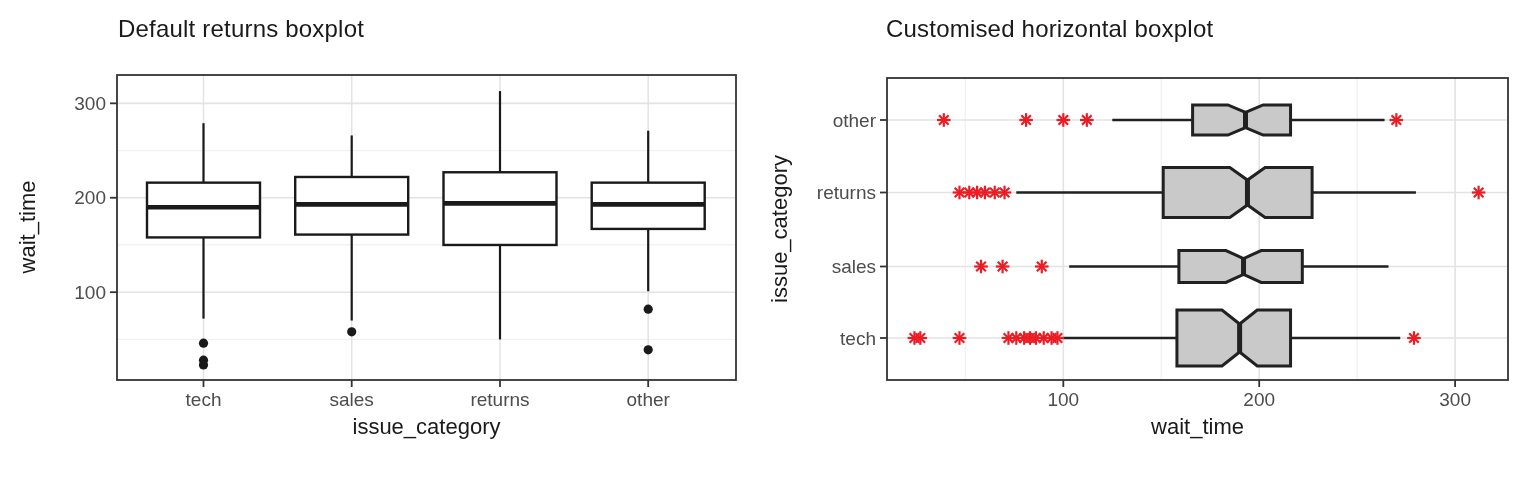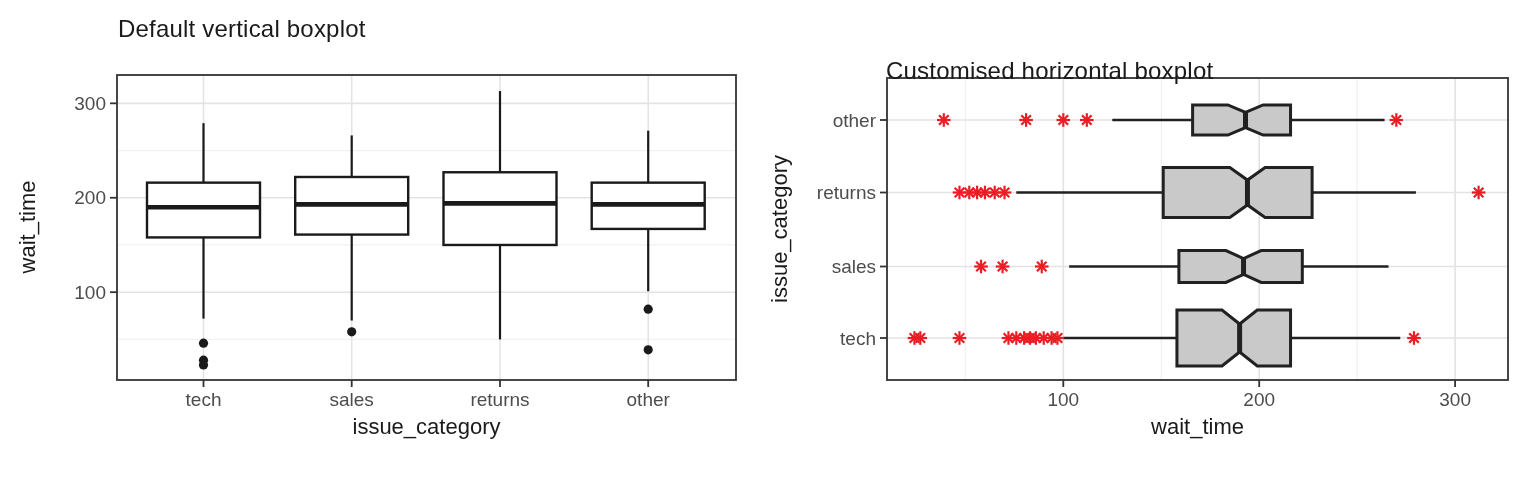--- a/index.html
+++ b/index.html
@@ -265,22 +265,22 @@
       <line x1="112" x2="119" y1="120" y2="120" stroke="#333" stroke-width="1.8"></line>
       <text x="108" y="120" text-anchor="end" dy=".35em" font-size="19px" fill="#4d4d4d">other</text>
       <line x1="112" x2="119" y1="192.5" y2="192.5" stroke="#333" stroke-width="1.8"></line>
       <text x="108" y="192.5" text-anchor="end" dy=".35em" font-size="19px" fill="#4d4d4d">returns</text>
       <line x1="112" x2="119" y1="266.5" y2="266.5" stroke="#333" stroke-width="1.8"></line>
       <text x="108" y="266.5" text-anchor="end" dy=".35em" font-size="19px" fill="#4d4d4d">sales</text>
       <line x1="112" x2="119" y1="338" y2="338" stroke="#333" stroke-width="1.8"></line>
       <text x="108" y="338" text-anchor="end" dy=".35em" font-size="19px" fill="#4d4d4d">tech</text>
     </svg>
 
-  <div class="chart-title" style="left:118px;top:15px;">Default vertical boxplot</div>
-  <div class="chart-title" style="left:886px;top:15px;margin-top:42px;">Customised horizontal boxplot</div>
+  <div class="chart-title" style="left:118px;top:15px;">Default returns boxplot</div>
+  <div class="chart-title" style="left:886px;top:15px;">Customised horizontal boxplot</div>
 
   <div class="axis-title-y" style="left:28px;top:227px;">wait_time</div>
   <div class="axis-title-x" style="left:117px;width:619px;top:414px;">issue_category</div>
 
   <div class="axis-title-y" style="left:780px;top:229px;">issue_category</div>
   <div class="axis-title-x" style="left:887px;width:621px;top:414px;">wait_time</div>
 
 </div>
 
 </body></html>

